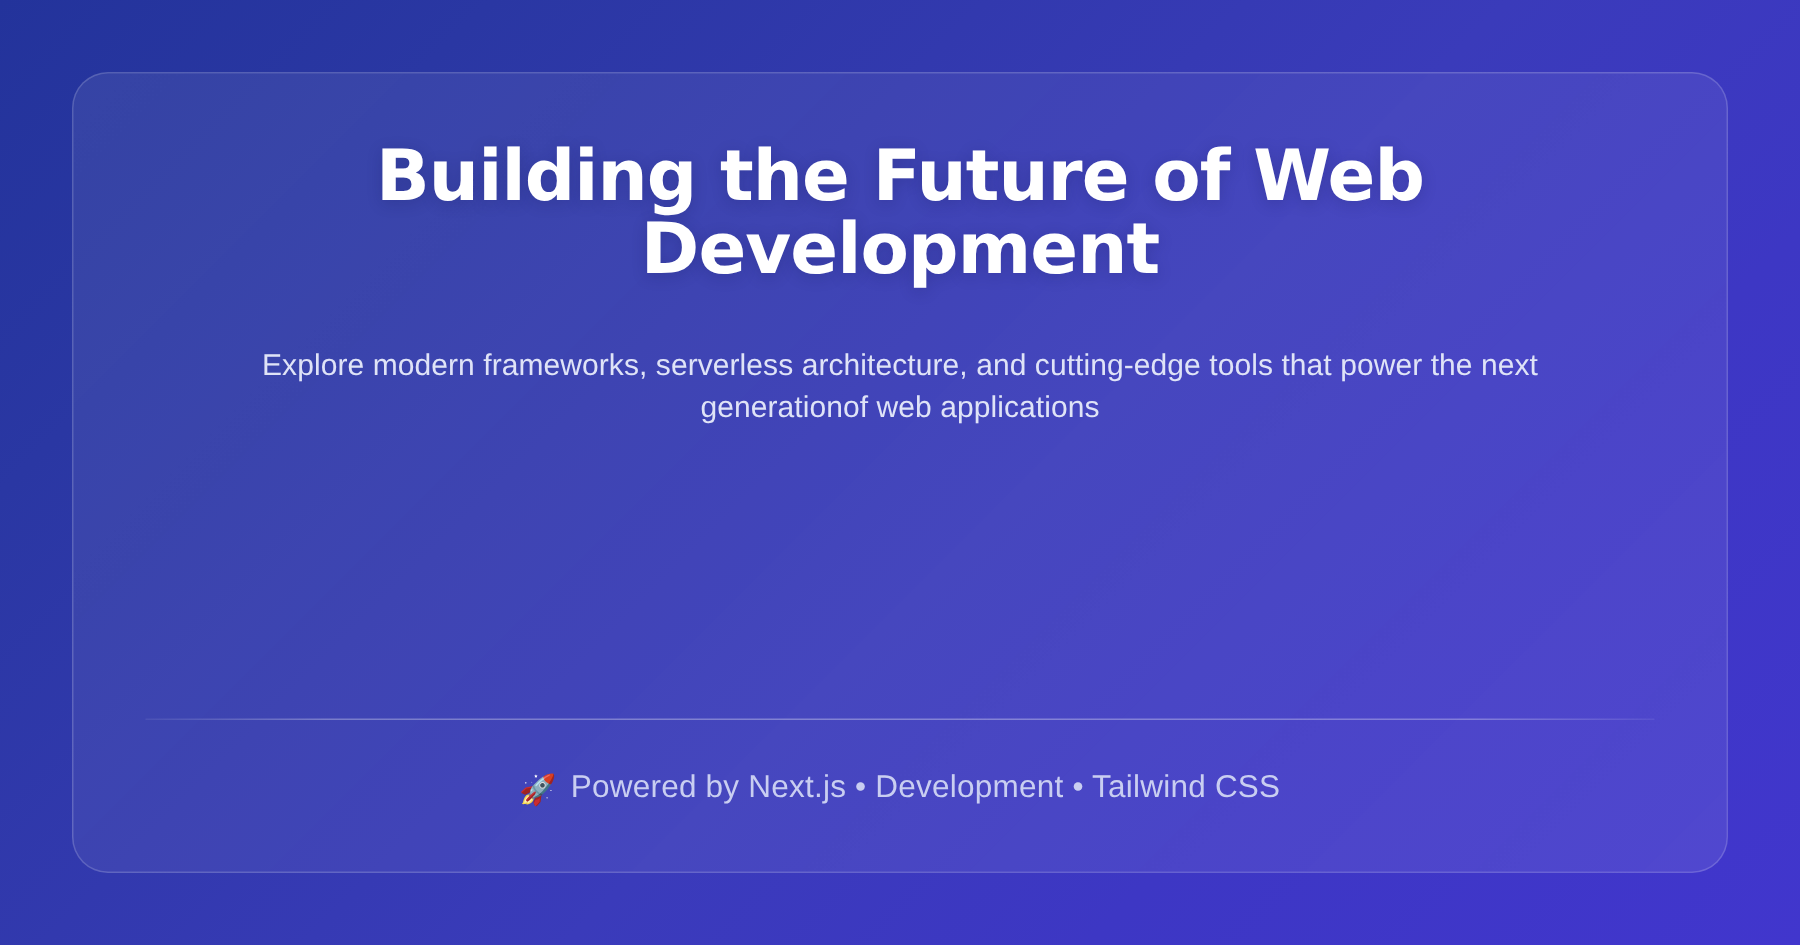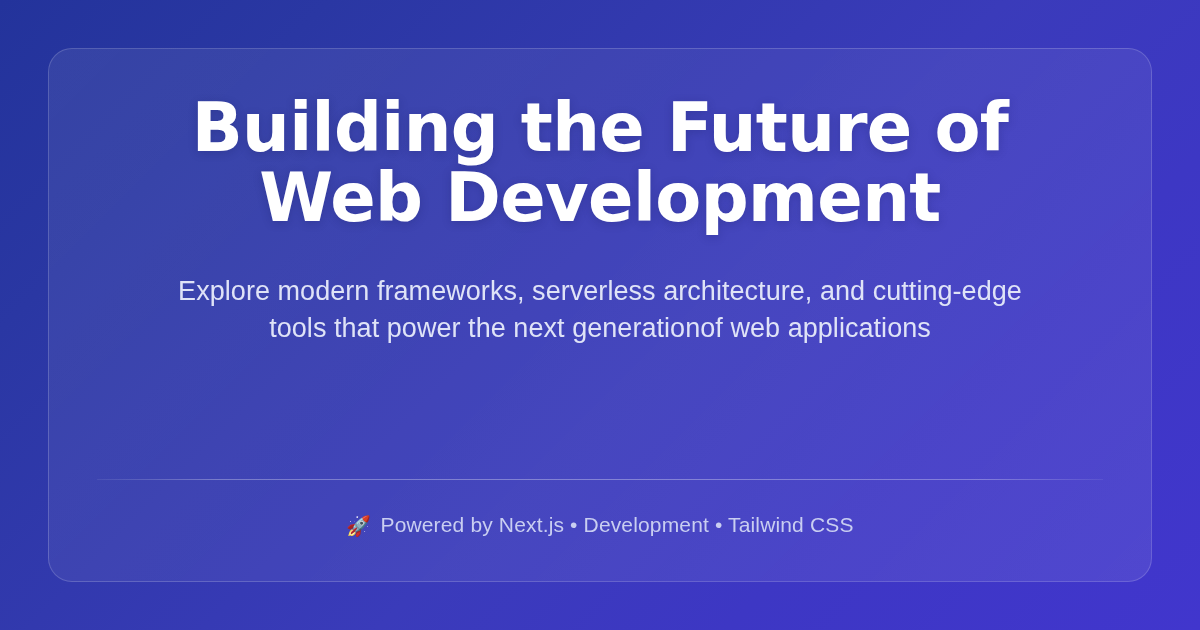--- a/index.html
+++ b/index.html
@@ -58,38 +58,38 @@
 
   
   .og-title {
     margin: 0;
     padding: 0;
     width: 100%;
     max-width: 880px;
     text-align: center;
     color: #ffffff;
     font-family: "DejaVu Sans", "Liberation Sans", sans-serif;
-    font-size: 67px;
+    font-size: 47px;
     font-weight: 900;
     line-height: 1.045;
     letter-spacing: -0.6px;
     margin-top: 44px;
     text-shadow: 0 2px 10px rgba(20, 22, 80, 0.22);
   }
 
   
   .og-subtitle {
     margin: 0;
     padding: 0;
     width: 100%;
     max-width: 870px;
     text-align: center;
     color: #dfe3f7;
     font-family: "Liberation Sans", "DejaVu Sans", sans-serif;
-    font-size: 27px;
+    font-size: 20px;
     font-weight: 400;
     line-height: 1.38;
     letter-spacing: 0.05px;
     margin-top: 40px;
   }
 
   
   .og-spacer {
     flex: 1 1 auto;
   }

